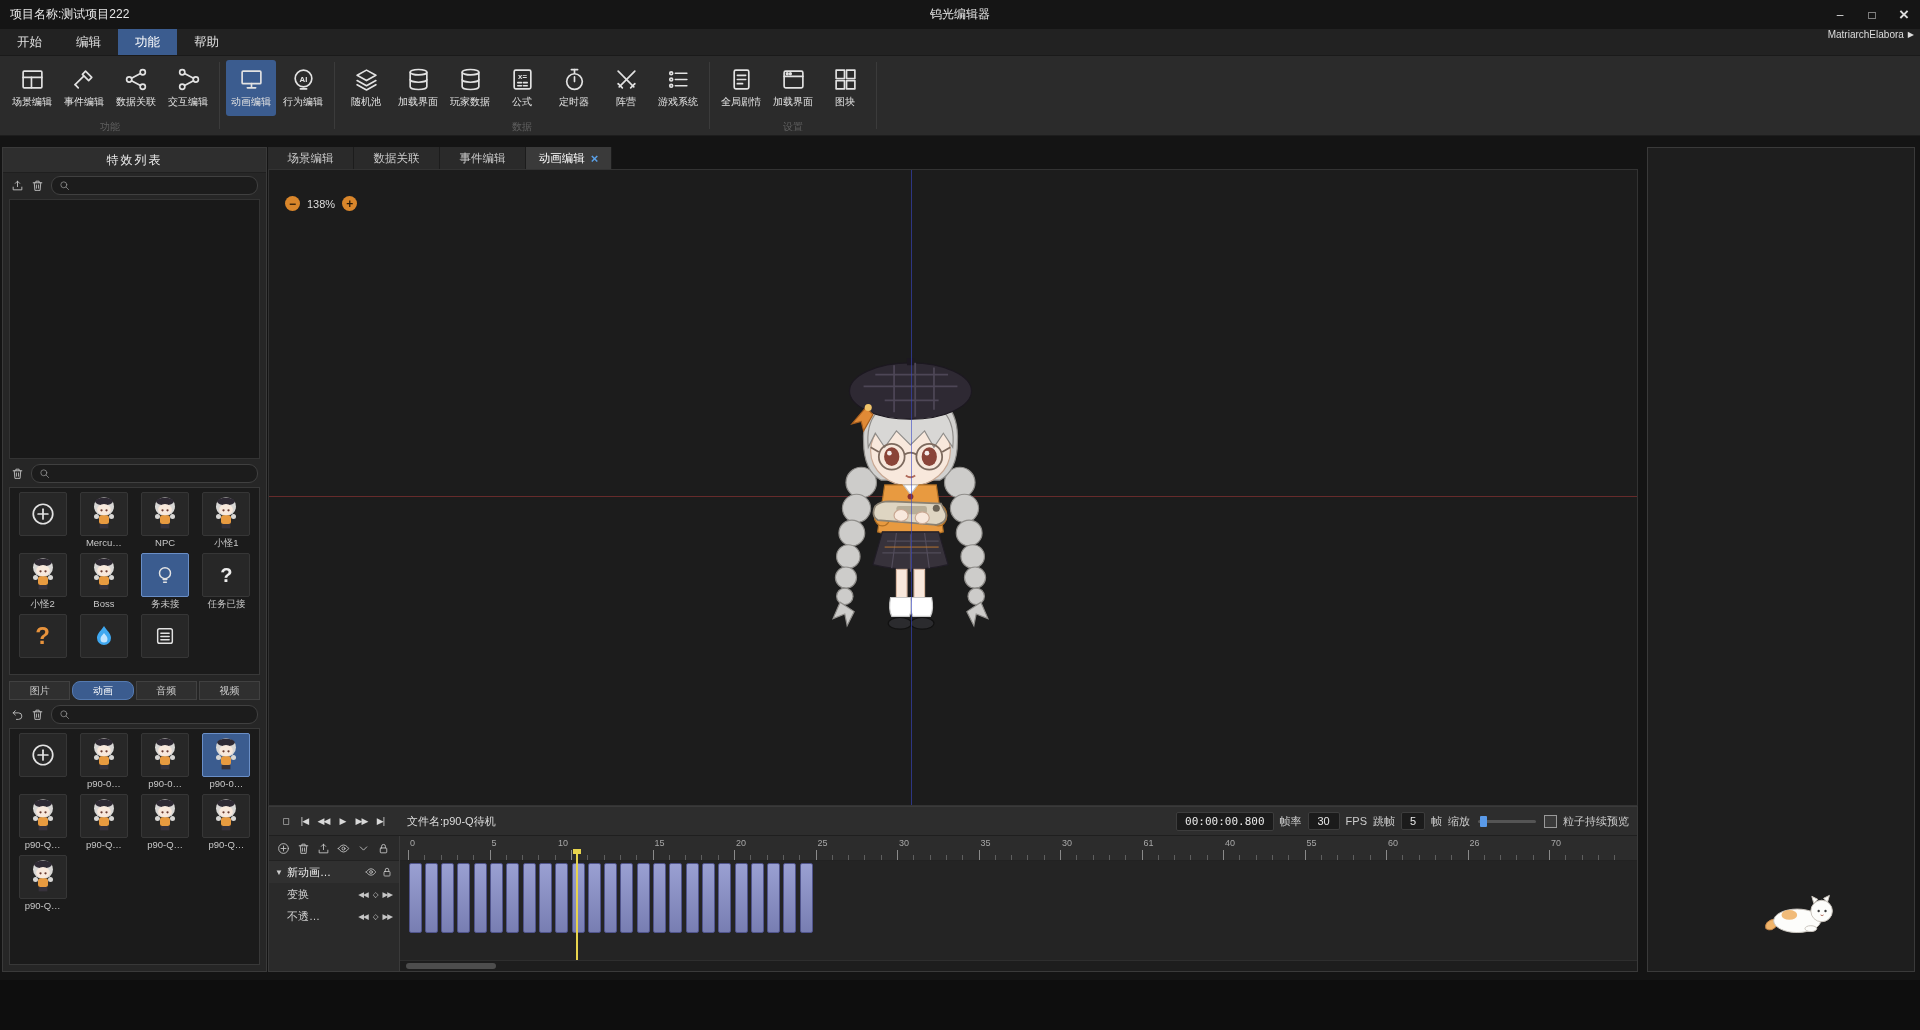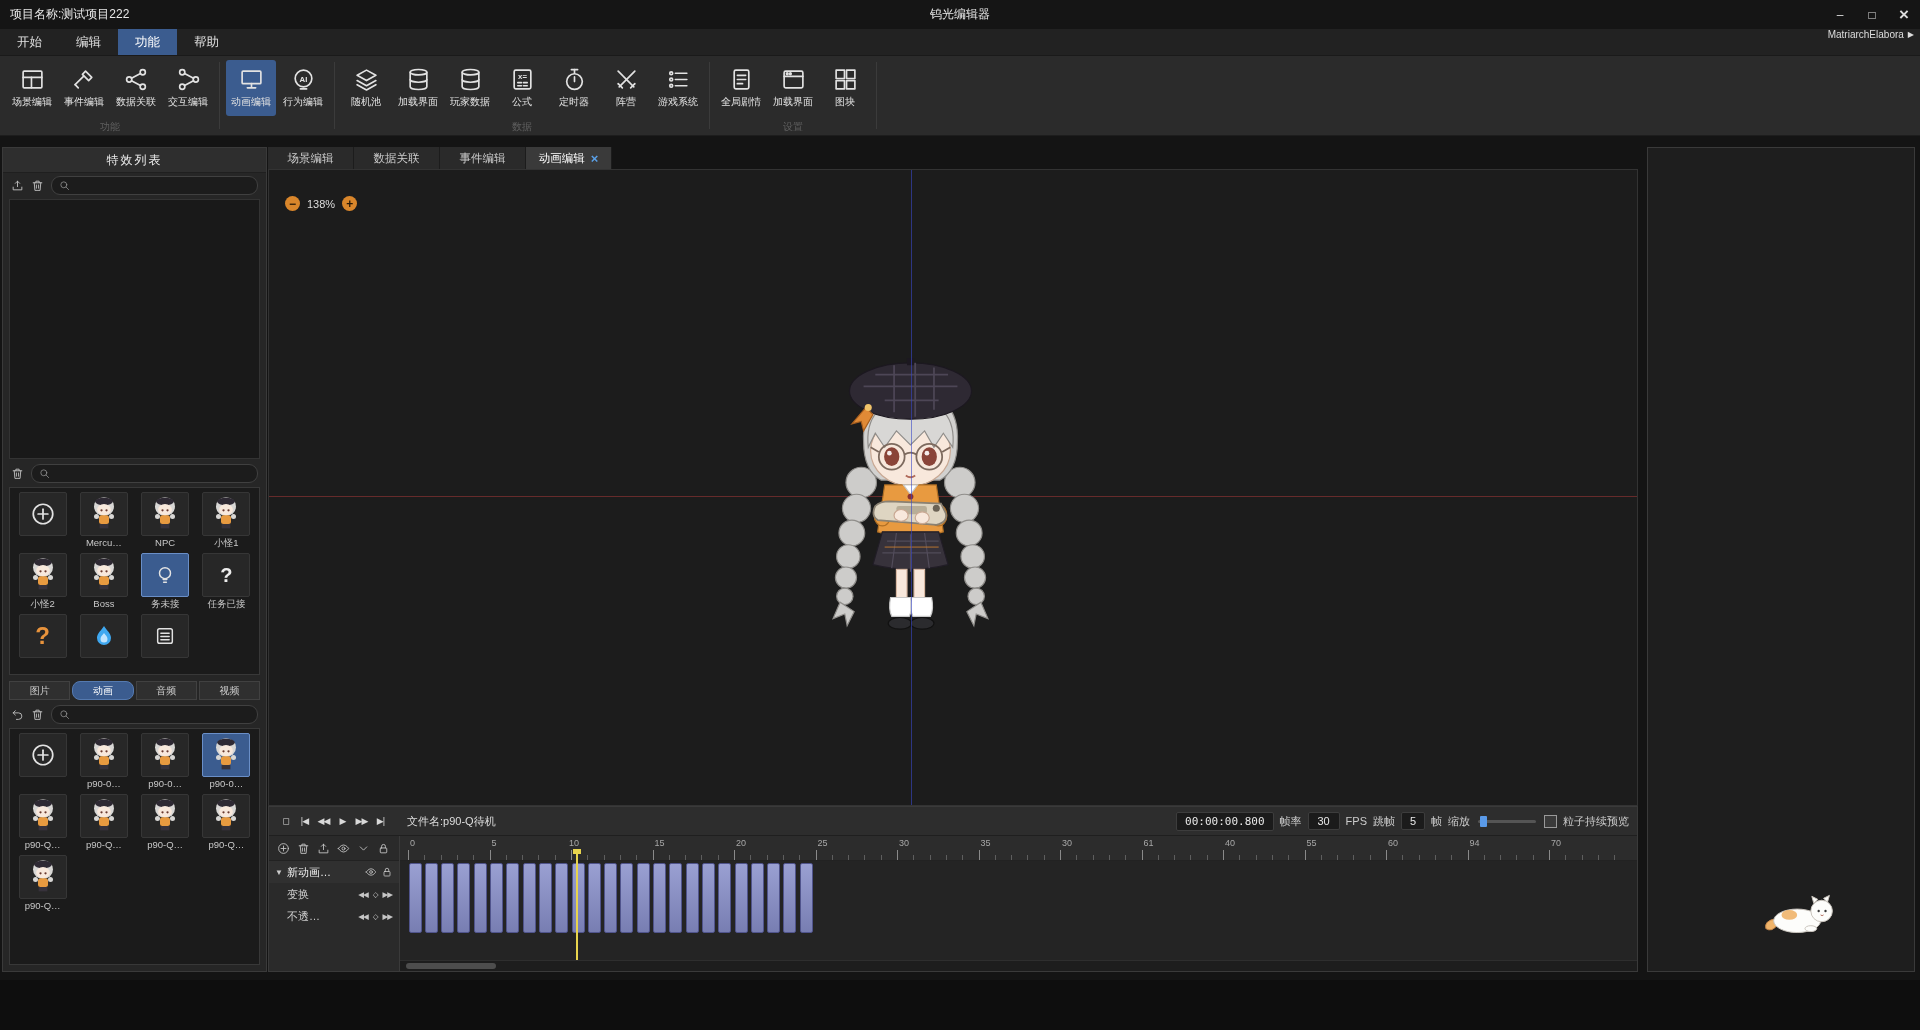--- a/index.html
+++ b/index.html
@@ -877,21 +877,21 @@
                 <div class="tick" style="left: 40.6px;"></div>
                 <div class="tick" style="left: 56.9px;"></div>
                 <div class="tick" style="left: 73.2px;"></div>
                 <div class="tick major" style="left: 89.5px;"></div>
                 <div class="tick-label" style="left: 91.5px;">5</div>
                 <div class="tick" style="left: 105.8px;"></div>
                 <div class="tick" style="left: 122.1px;"></div>
                 <div class="tick" style="left: 138.4px;"></div>
                 <div class="tick" style="left: 154.7px;"></div>
                 <div class="tick major" style="left: 171px;"></div>
-                <div class="tick-label" style="left: 169px;">10</div>
+                <div class="tick-label" style="left: 158px;">10</div>
                 <div class="tick" style="left: 187.3px;"></div>
                 <div class="tick" style="left: 203.6px;"></div>
                 <div class="tick" style="left: 219.9px;"></div>
                 <div class="tick" style="left: 236.2px;"></div>
                 <div class="tick major" style="left: 252.5px;"></div>
                 <div class="tick-label" style="left: 254.5px;">15</div>
                 <div class="tick" style="left: 268.8px;"></div>
                 <div class="tick" style="left: 285.1px;"></div>
                 <div class="tick" style="left: 301.4px;"></div>
                 <div class="tick" style="left: 317.7px;"></div>
@@ -943,21 +943,21 @@
                 <div class="tick" style="left: 937.1px;"></div>
                 <div class="tick" style="left: 953.4px;"></div>
                 <div class="tick" style="left: 969.7px;"></div>
                 <div class="tick major" style="left: 986px;"></div>
                 <div class="tick-label" style="left: 988px;">60</div>
                 <div class="tick" style="left: 1002.3px;"></div>
                 <div class="tick" style="left: 1018.6px;"></div>
                 <div class="tick" style="left: 1034.9px;"></div>
                 <div class="tick" style="left: 1051.2px;"></div>
                 <div class="tick major" style="left: 1067.5px;"></div>
-                <div class="tick-label" style="left: 1069.5px;">94</div>
+                <div class="tick-label" style="left: 1069.5px;">26</div>
                 <div class="tick" style="left: 1083.8px;"></div>
                 <div class="tick" style="left: 1100.1px;"></div>
                 <div class="tick" style="left: 1116.4px;"></div>
                 <div class="tick" style="left: 1132.7px;"></div>
                 <div class="tick major" style="left: 1149px;"></div>
                 <div class="tick-label" style="left: 1151px;">70</div>
                 <div class="tick" style="left: 1165.3px;"></div>
                 <div class="tick" style="left: 1181.6px;"></div>
                 <div class="tick" style="left: 1197.9px;"></div>
                 <div class="tick" style="left: 1214.2px;"></div>

